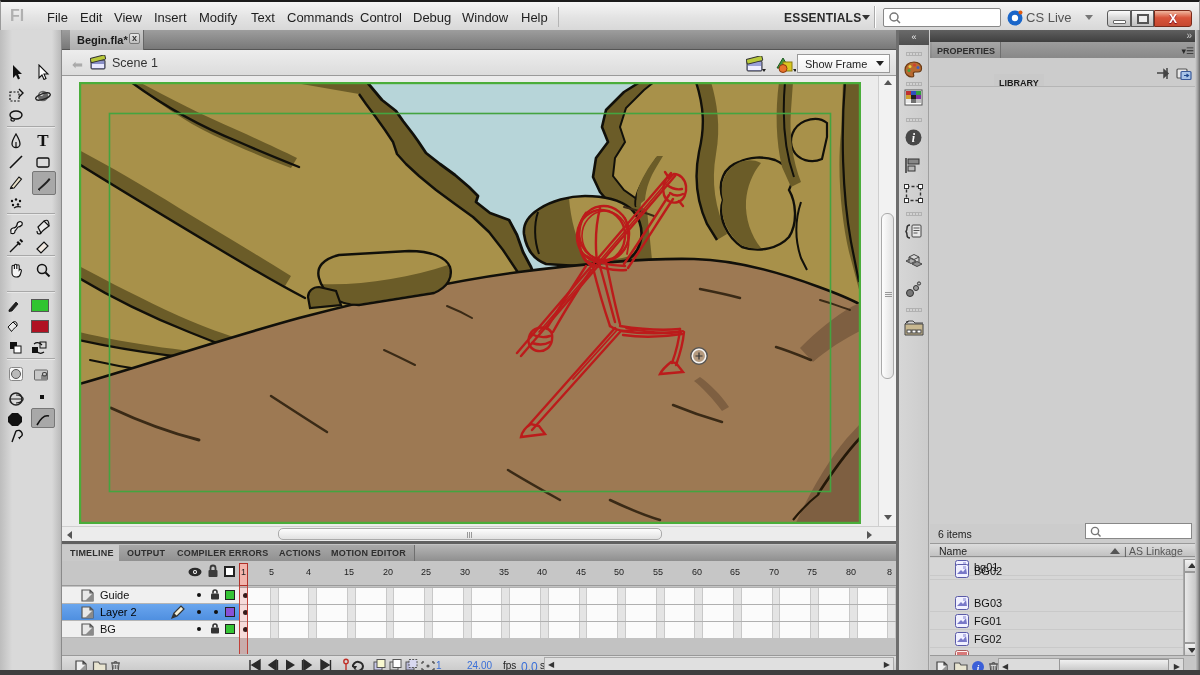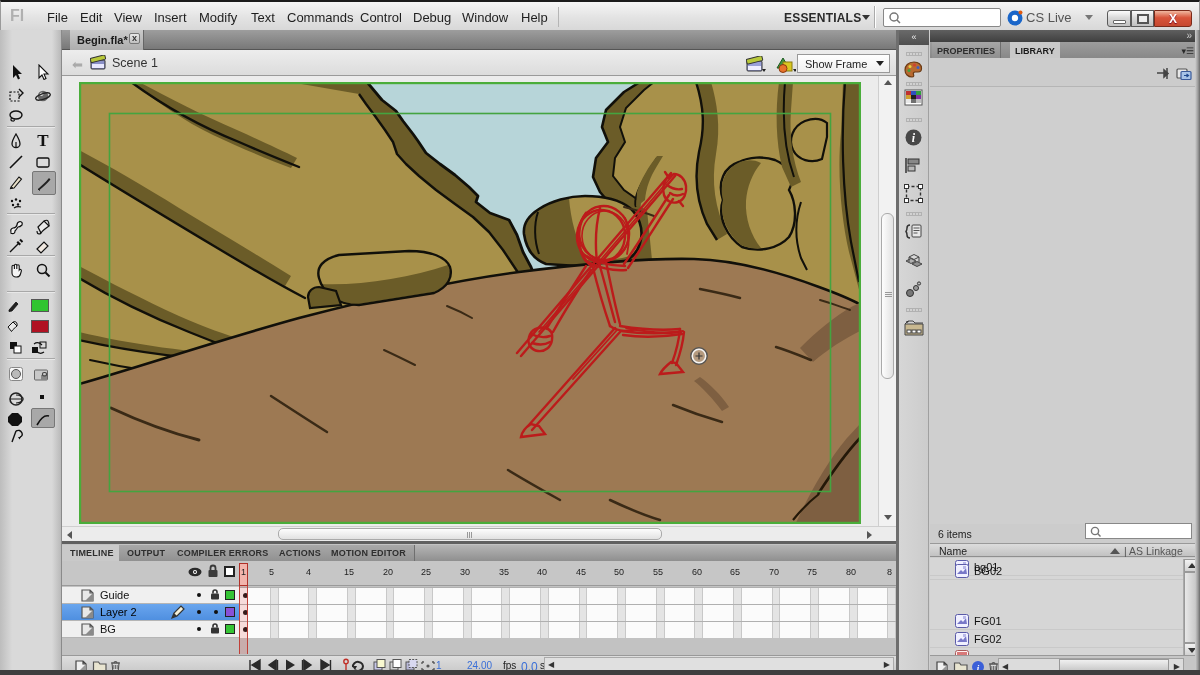--- a/index.html
+++ b/index.html
@@ -88,21 +88,21 @@
 .dico { position:absolute; left:5px; width:19px; height:19px; }
 .ddots { position:absolute; left:7px; width:16px; height:4px; background:repeating-linear-gradient(90deg,#aaa 0 1px, transparent 1px 3px), repeating-linear-gradient(0deg,#aaa 0 1px, transparent 1px 3px); opacity:0.8;}
 #dockhead { left:899px; top:30px; width:30px; height:15px; background:linear-gradient(#6a6a6a,#4f4f4f); color:#eee; font-size:9px; text-align:center; padding-top:2px;}
 
 
 #lib { left:930px; top:30px; width:270px; height:645px; background:#cccccc; }
 #libhead { position:absolute; left:0; top:0; width:270px; height:12px; background:linear-gradient(#5f5f5f,#3f3f3f); }
 #libtabs { position:absolute; left:0; top:12px; width:270px; height:16px; background:linear-gradient(#9d9d9d,#888888); }
 .libtab { position:absolute; top:0; height:16px; font-size:9px; font-weight:bold; padding:3.5px 5px 0 5px; }
 #libtab1 { left:2px; color:#2d2d2d; background:linear-gradient(#a6a6a6,#8f8f8f); border-right:1px solid #6f6f6f;}
-#libtab2 { left:80px; color:#1a1a1a; background:#c9c9c9; }
+#libtab2 { left:64px; color:#1a1a1a; background:#c9c9c9;margin-top:32px; }
 #combo { position:absolute; left:8px; top:34px; width:212px; height:17px; background:linear-gradient(#fafafa,#dcdcdc); border:1px solid #8f8f8f; border-radius:2px; font-size:11px; color:#444; padding:2px 0 0 8px;}
 #libprev { position:absolute; left:0px; top:56px; width:270px; height:438px; background:#cfcfcf; border-top:1px solid #b5b5b5;}
 #items6 { position:absolute; left:8px; top:498px; font-size:10.5px; color:#222;}
 #libsearch { position:absolute; left:155px; top:493px; width:107px; height:16px; background:#fff; border:1px solid #888;}
 #libcols { position:absolute; left:0; top:513px; width:270px; height:14px; background:linear-gradient(#dcdcdc,#c2c2c2); border-top:1px solid #999; border-bottom:1px solid #8f8f8f; font-size:10.5px; color:#222;}
 #liblist { position:absolute; left:0; top:528px; width:270px; height:97px; background:#d6d6d6; overflow:hidden; }
 .librow { position:absolute; left:0; width:253px; height:18px; font-size:11px; color:#111; border-bottom:1px solid #c9c9c9;}
 #libscroll { position:absolute; left:253px; top:529px; width:15px; height:97px; background:#dcdcdc; border-left:1px solid #aaa;}
 #libbottom { position:absolute; left:0; top:625px; width:270px; height:20px; background:#c6c6c6; border-top:1px solid #999;}
 .bmico { position:absolute; left:25px; top:2px; width:14px; height:14px; }
@@ -720,20 +720,28 @@
           <span class="lbname">bg01</span>
         </div>
       <div class="librow" style="top:4px;">
           <svg class="bmico">
             <rect x="0.5" y="0.5" width="13" height="13" rx="2" fill="#f0f0ff" stroke="#5a5aa8"></rect>
             <path d="M2 10 L6 6 L8 8 L11 4 L12 10 z" fill="#7878c8"></path>
             <rect x="8" y="2" width="3" height="3" fill="#b8b8e8"></rect>
           </svg>
           <span class="lbname">BG02</span>
         </div>
+      <div class="librow" style="top:36px;">
+          <svg class="bmico">
+            <rect x="0.5" y="0.5" width="13" height="13" rx="2" fill="#f0f0ff" stroke="#5a5aa8"></rect>
+            <path d="M2 10 L6 6 L8 8 L11 4 L12 10 z" fill="#7878c8"></path>
+            <rect x="8" y="2" width="3" height="3" fill="#b8b8e8"></rect>
+          </svg>
+          <span class="lbname">BG03</span>
+        </div>
       <div class="librow" style="top:54px;">
           <svg class="bmico">
             <rect x="0.5" y="0.5" width="13" height="13" rx="2" fill="#f0f0ff" stroke="#5a5aa8"></rect>
             <path d="M2 10 L6 6 L8 8 L11 4 L12 10 z" fill="#7878c8"></path>
             <rect x="8" y="2" width="3" height="3" fill="#b8b8e8"></rect>
           </svg>
           <span class="lbname">FG01</span>
         </div>
       <div class="librow" style="top:72px;">
           <svg class="bmico">

